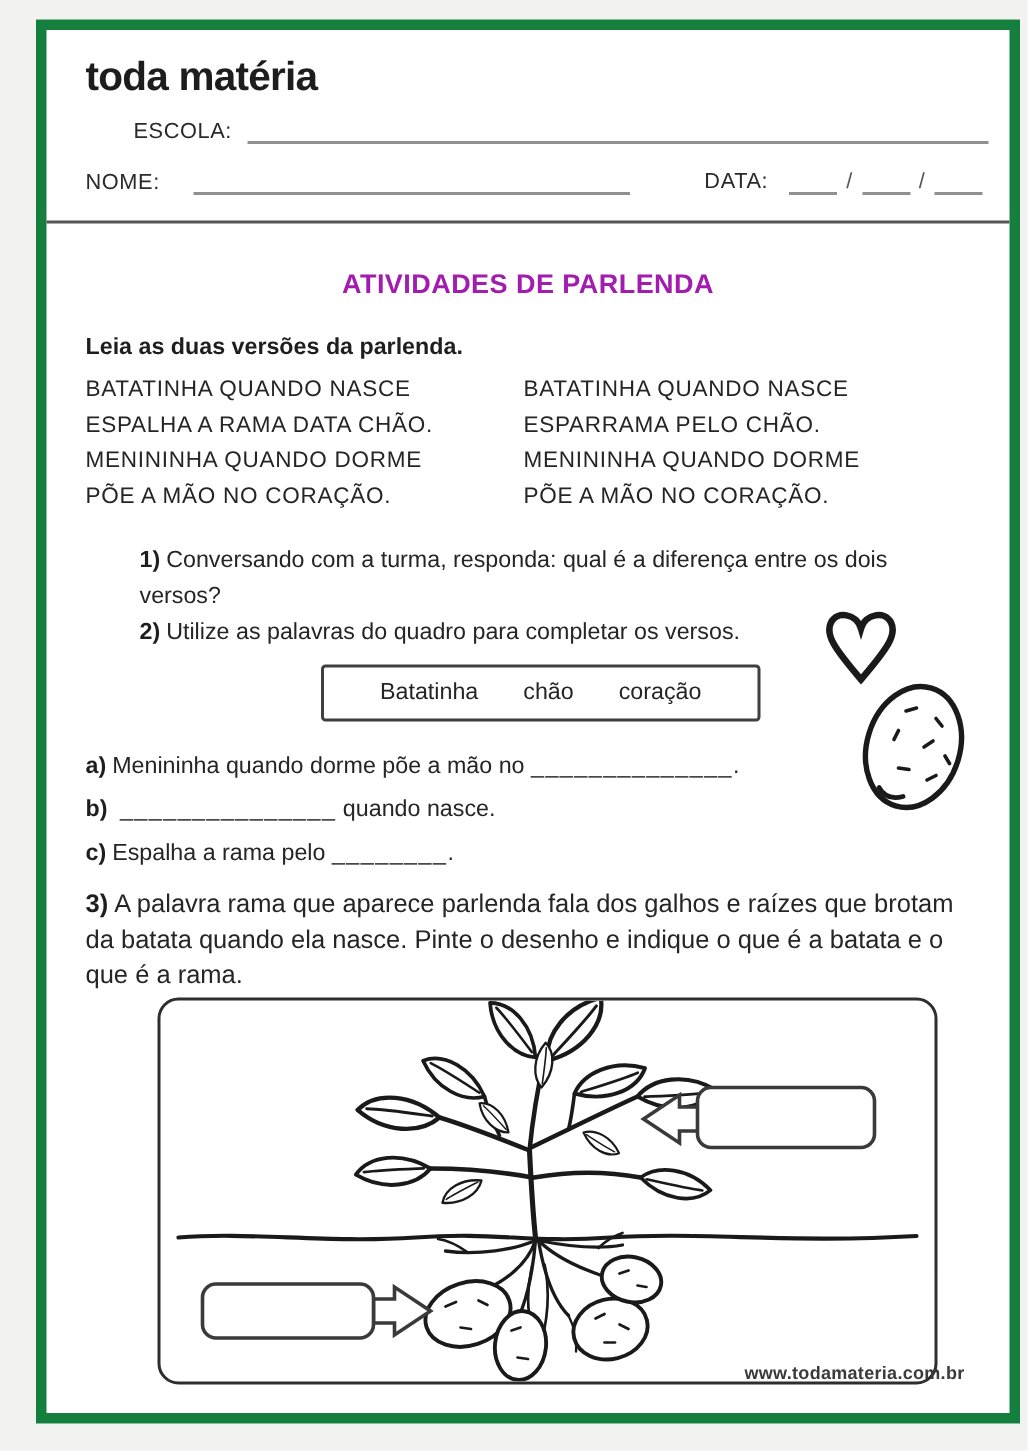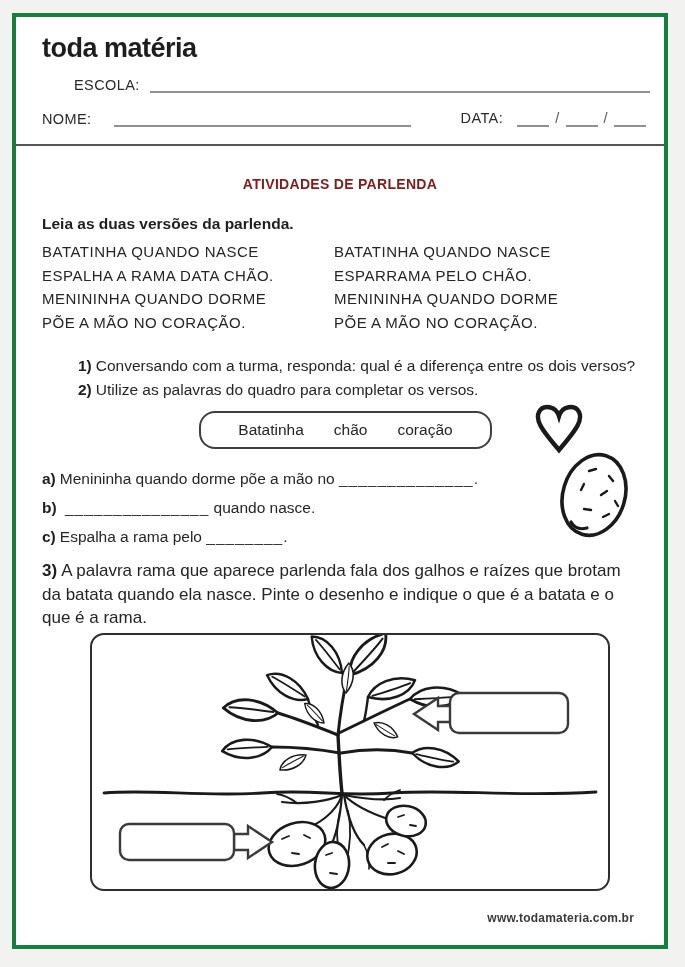--- a/index.html
+++ b/index.html
@@ -5,22 +5,22 @@
   html,body{margin:0;padding:0;}
   body{
     width:685px;height:967px;
     background:#f2f2f0;
     font-family:"Liberation Sans",sans-serif;
     color:#222;
     position:relative;
     -webkit-font-smoothing:antialiased;
   }
   .page-frame{
-    position:absolute;left:12px;top:13px;width:656px;height:936px;
-    background:#fff;border:4px solid #15803d;box-sizing:border-box;
+    position:absolute;left:24px;top:13px;width:656px;height:936px;
+    background:#fff;border:7px solid #15803d;box-sizing:border-box;
   }
   
   .header{
     position:absolute;top:0;left:0;right:0;height:127px;
     border-bottom:2px solid #555;
   }
   .logo{
     position:absolute;left:26px;top:16px;
     font-size:27px;font-weight:bold;letter-spacing:-0.5px;color:#1d1d1d;
   }
@@ -34,32 +34,32 @@
   .form-label{white-space:nowrap;padding-right:10px;font-weight:400;}
   .fill-line{flex:1;border-bottom:2px solid #909090;height:16px;}
   .date-group{display:flex;align-items:center;margin-left:34px;}
   .date-blank{width:32px;border-bottom:2px solid #909090;height:16px;margin:0 4px;}
   .date-slash{padding:0 2px;color:#555;}
   .nome-line{margin-right:4px;}
   
   .content{position:absolute;top:129px;left:0;right:0;bottom:0;}
   .sheet-title{
     text-align:center;margin-top:30px;
-    font-size:14px;font-weight:bold;letter-spacing:0.3px;color:#7f1d1d;
+    font-size:18px;font-weight:bold;letter-spacing:0.3px;color:#a21caf;
   }
   .intro{margin:23px 0 0 26px;font-size:15.5px;font-weight:bold;color:#1e1e1e;}
   .verses{display:flex;margin:7px 0 0 26px;}
   .verse-col{width:292px;}
   .verse-line{font-size:15px;line-height:23.5px;letter-spacing:0.5px;color:#252525;}
   .qline{margin:0 26px 0 26px;font-size:15.5px;line-height:24px;color:#252525;}
   .questions{margin-top:20px;padding-left:36px;}
   .qnum{font-weight:bold;margin-right:4px;color:#1e1e1e;}
   .word-box{
     margin:9px 0 0 183px;width:293px;height:38px;
-    border:2px solid #3f3f3f;border-radius:16px;box-sizing:border-box;
+    border:2px solid #3f3f3f;border-radius:3px;box-sizing:border-box;
     display:flex;align-items:center;justify-content:center;gap:30px;
     font-size:15.5px;color:#252525;
   }
   .abc{margin-top:19px;}
   .abc .qline{line-height:22px;margin-bottom:7px;}
   .blank{letter-spacing:1px;color:#2a2a2a;}
   .q3{margin:11px 26px 0 26px;font-size:17px;line-height:23.5px;color:#252525;max-width:625px;}
   .doodle{position:absolute;}
   .heart-doodle{left:519px;top:257px;}
   .potato-doodle{left:535px;top:303px;}

